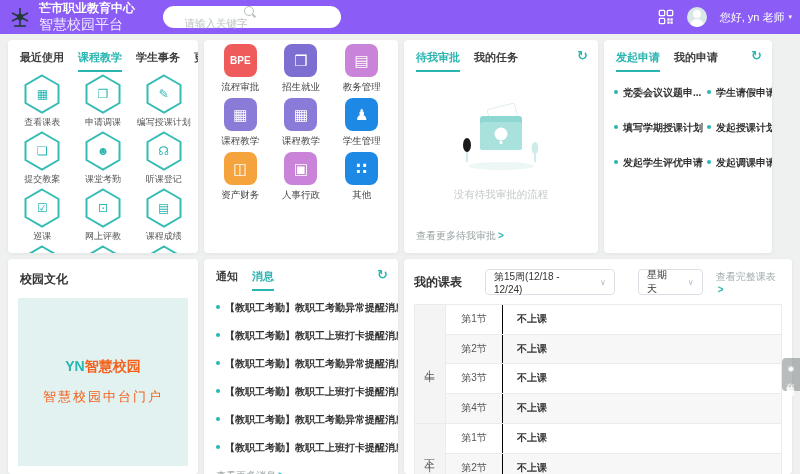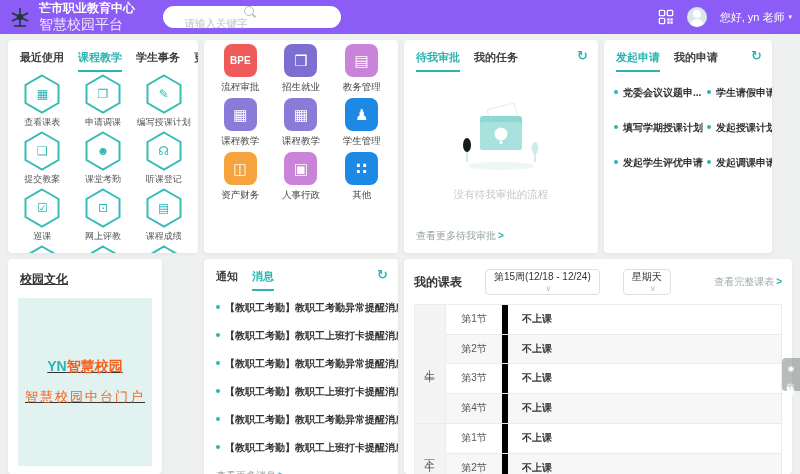--- a/index.html
+++ b/index.html
@@ -25,21 +25,21 @@
   .avatar::after{content:"";position:absolute;width:14px;height:9px;border-radius:7px 7px 0 0;background:#fff;left:3px;top:12px;}
   .greeting{color:#fff;font-size:11px;display:flex;align-items:center;gap:4px;cursor:pointer;}
   .caret-down{font-size:7px;color:#fff;}
   
   .panel{position:absolute;background:#fff;border-radius:4px;box-shadow:0 1px 4px rgba(0,0,0,.06);
          overflow:hidden;box-sizing:border-box;}
   #panel-recent{left:8px;top:40px;width:190px;height:213px;}
   #panel-business{left:204px;top:40px;width:194px;height:213px;}
   #panel-approval{left:404px;top:40px;width:194px;height:213px;}
   #panel-apply{left:604px;top:40px;width:168px;height:213px;}
-  #panel-culture{left:8px;top:259px;width:154px;height:215px;text-decoration:underline;}
+  #panel-culture{left:8px;top:259px;width:190px;height:215px;}
   #panel-notice{left:204px;top:259px;width:194px;height:247px;}
   #panel-schedule{left:404px;top:259px;width:388px;height:215px;}
   .tabs{display:flex;align-items:flex-start;gap:14px;padding:10px 10px 0 12px;position:relative;}
   .tab{font-size:11px;font-weight:bold;color:#3d3d3d;padding-bottom:5px;cursor:pointer;white-space:nowrap;}
   .tab.active{color:#2ab5b0;border-bottom:2px solid #2ab5b0;}
   .refresh{position:absolute;right:10px;top:8px;color:#2ab5b0;font-size:13px;font-weight:bold;cursor:pointer;}
   
   .hex-grid{display:grid;grid-template-columns:repeat(3,1fr);padding:2px 4px 0;}
   .hex-item{height:57px;display:flex;flex-direction:column;align-items:center;cursor:pointer;}
   .hex-wrap{position:relative;width:36px;height:40px;}
@@ -73,35 +73,35 @@
   
   .msg-list{padding:10px 8px 0 12px;}
   .msg-item{display:flex;align-items:flex-start;font-size:10px;font-weight:bold;color:#333;
             margin-bottom:14px;cursor:pointer;white-space:nowrap;}
   .notice-more{font-size:10px;color:#9aa3a3;padding-left:12px;cursor:pointer;}
   .notice-more .arrow{color:#2ab5b0;margin-left:2px;font-weight:bold;}
   
   .sch-head{display:flex;align-items:center;padding:10px 10px 9px;gap:13px;}
   .sch-title{font-size:12px;font-weight:bold;color:#333;flex:none;}
   .sel{margin-left:10px;border:1px solid #dcdfe6;border-radius:4px;height:24px;display:flex;
-       align-items:center;padding:0 8px;font-size:10px;color:#333;cursor:pointer;background:#fff;flex-direction:column;}
+       align-items:center;padding:0 8px;font-size:10px;color:#333;cursor:pointer;background:#fff;}
   .sel .sel-caret{color:#b4bac2;font-size:8px;margin-left:12px;}
   .sch-more{margin-left:auto;font-size:10px;color:#a3adad;cursor:pointer;}
   .sch-more .arrow{color:#2ab5b0;margin-left:2px;font-weight:bold;}
   .sch-table{margin:0 10px;border:1px solid #ebebeb;border-bottom:none;}
   .sch-group{display:flex;border-bottom:1px solid #ebebeb;}
   .sch-group:last-child{border-bottom:none;}
   .period-cell{width:30px;background:#f4f4f4;display:flex;align-items:center;justify-content:center;
                color:#555;font-size:10.5px;border-right:1px solid #ebebeb;
                writing-mode:vertical-rl;letter-spacing:3px;}
   .rows{flex:1;}
   .sch-row{display:flex;height:29.5px;border-bottom:1px solid #ebebeb;font-size:10px;box-sizing:border-box;}
   .rows .sch-row:last-child{border-bottom:none;}
   .rows .sch-row:nth-child(even){background:#f7f7f7;}
-  .slot-cell{width:56px;border-right:6px solid #000000;display:flex;align-items:center;
+  .slot-cell{width:56px;border-right:1px solid #000000;display:flex;align-items:center;
              justify-content:center;color:#555;flex:none;}
   .status-cell{display:flex;align-items:center;padding-left:14px;font-weight:bold;color:#333;}
   
   .service-tab{position:absolute;right:0;top:358px;width:16px;padding:7px 1px;background:rgba(125,133,133,.55);
                border-radius:4px 0 0 4px;display:flex;flex-direction:column;align-items:center;gap:3px;
                color:#fff;cursor:pointer;z-index:6;}
   .service-tab .svc-icon{font-size:8px;line-height:1;}
   .service-tab .svc-label{writing-mode:vertical-rl;font-size:8.5px;letter-spacing:2px;}
 </style>
 </head>

